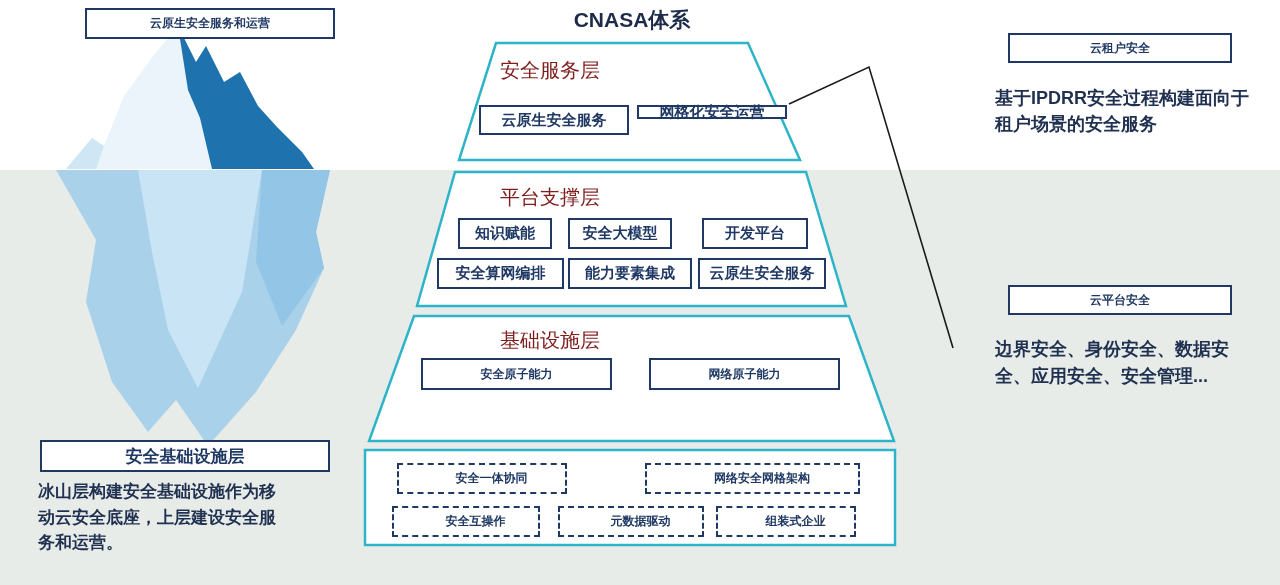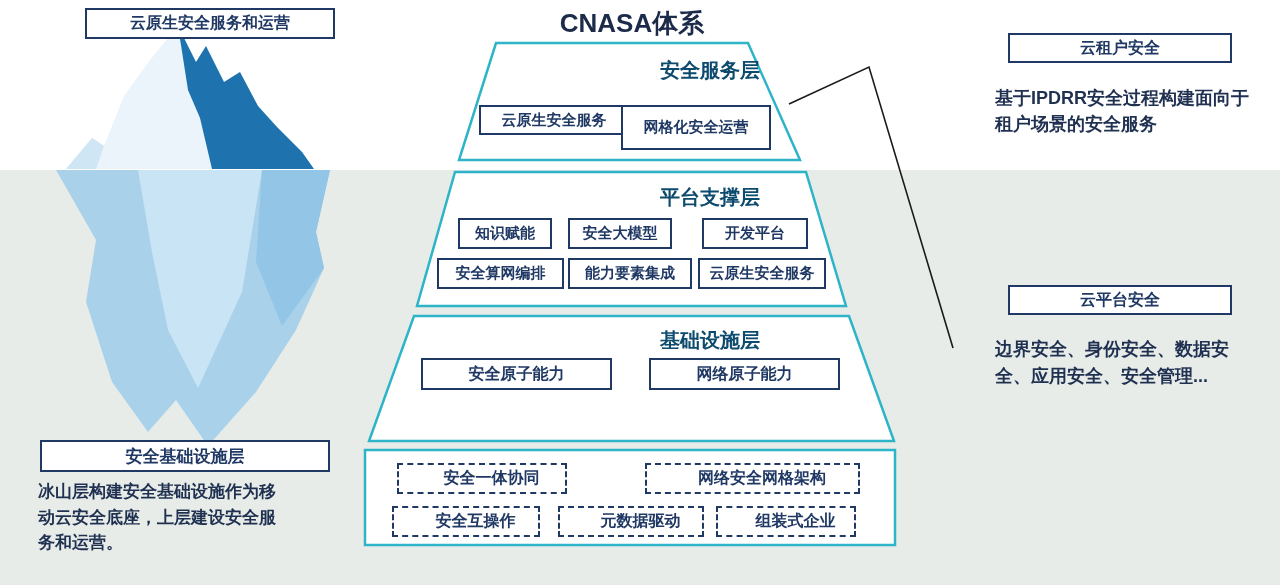--- a/index.html
+++ b/index.html
@@ -6,32 +6,32 @@
   .stage{
     position:relative;width:1280px;height:585px;overflow:hidden;
     font-family:"Liberation Sans","DejaVu Sans",sans-serif;
     background:#ffffff;
   }
   .water{position:absolute;left:0;top:170px;width:1280px;height:415px;background:#e8ece9;}
   .layer-svg{position:absolute;left:0;top:0;}
   .box{
     position:absolute;box-sizing:border-box;
     border:2px solid #1f3864;background:#ffffff;color:#1f3864;
-    font-weight:bold;font-size:16px;
+    font-weight:bold;font-size:12px;
     display:flex;align-items:center;justify-content:center;
     white-space:nowrap;
   }
   .box.small{font-size:15px;}
   .box.dashed{border-style:dashed;padding-left:19px;}
   .layer-title{
-    position:absolute;color:#0c4a6e;font-weight:bold;text-align:right;
+    position:absolute;color:#7f1d1d;font-weight:normal;text-align:left;
   }
   .page-title{
     position:absolute;left:532px;top:6px;width:200px;text-align:center;
-    font-size:26px;font-weight:bold;color:#1c2b4a;
+    font-size:21px;font-weight:bold;color:#1c2b4a;
   }
   .desc{
     position:absolute;color:#1f3050;font-weight:bold;font-size:18px;line-height:1.45;
   }
   .caption{
     position:absolute;left:38px;top:479px;width:252px;
     color:#1f3050;font-weight:bold;font-size:17px;line-height:1.5;
   }
 </style>
 </head>
@@ -60,21 +60,21 @@
   </svg>
 
   <div class="page-title">CNASA体系</div>
 
   <div class="box" style="left:85px;top:8px;width:250px;height:31px">云原生安全服务和运营</div>
   <div class="box" style="left:40px;top:440px;width:290px;height:32px;font-size:17px">安全基础设施层</div>
   <div class="caption" style="white-space:normal">冰山层构建安全基础设施作为移动云安全底座，上层建设安全服务和运营。</div>
 
   <div class="layer-title" style="left:500px;top:57px;width:260px;font-size:20px">安全服务层</div>
   <div class="box small" style="left:479px;top:105px;width:150px;height:30px">云原生安全服务</div>
-  <div class="box small" style="left:621px;top:105px;width:150px;height:45px">网格化安全运营</div>
+  <div class="box small" style="left:637px;top:105px;width:150px;height:14px">网格化安全运营</div>
 
   <div class="layer-title" style="left:500px;top:184px;width:260px;font-size:20px">平台支撑层</div>
   <div class="box small" style="left:458px;top:218px;width:94px;height:31px">知识赋能</div>
   <div class="box small" style="left:568px;top:218px;width:104px;height:31px">安全大模型</div>
   <div class="box small" style="left:702px;top:218px;width:106px;height:31px">开发平台</div>
   <div class="box small" style="left:437px;top:258px;width:127px;height:31px">安全算网编排</div>
   <div class="box small" style="left:568px;top:258px;width:124px;height:31px">能力要素集成</div>
   <div class="box small" style="left:698px;top:258px;width:128px;height:31px">云原生安全服务</div>
 
   <div class="layer-title" style="left:500px;top:327px;width:260px;font-size:20px">基础设施层</div>

